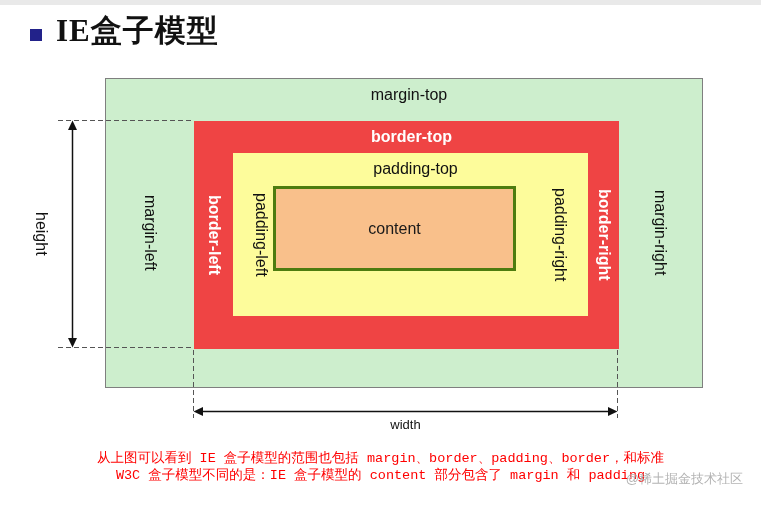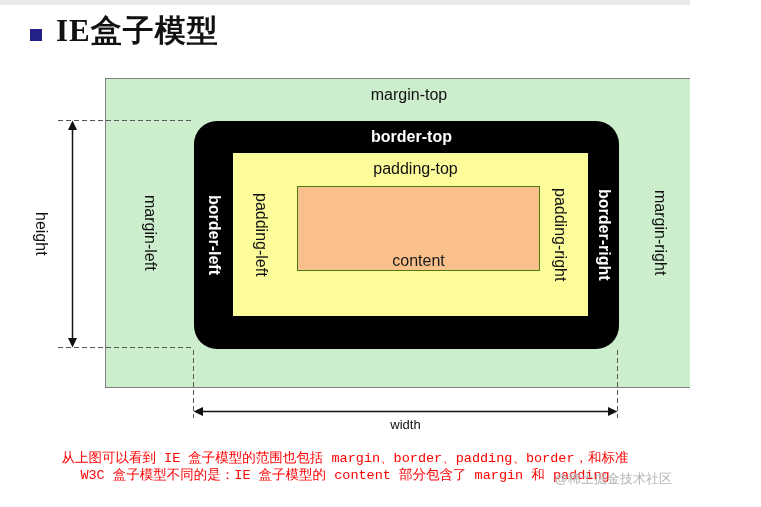--- a/index.html
+++ b/index.html
@@ -1,33 +1,33 @@
 <!DOCTYPE html>
 <html><head>
 <meta charset="utf-8">
 <style>
   * { margin:0; padding:0; box-sizing:border-box; }
   body { background:#fff; font-family:"Liberation Sans", sans-serif; }
-  .slide { position:relative; width:690px; height:507px; background:#ffffff; overflow:hidden; }
+  .slide { position:relative; width:761px; height:507px; background:#ffffff; overflow:hidden; }
   .top-strip { position:absolute; left:0; top:0; width:761px; height:5px; background:#e9e9e9; }
 
   .bullet { position:absolute; left:30px; top:29px; width:12px; height:12px; background:#22228a; }
   .title { position:absolute; left:56px; top:10px; font-family:"Liberation Serif", serif;
            font-size:31px; font-weight:bold; color:#111; letter-spacing:1px; }
 
   
   .margin-box { position:absolute; left:105px; top:78px; width:598px; height:310px;
                 background:#cdeecd; border:1px solid #7f7f7f; }
   .border-box { position:absolute; left:88px; top:42px; width:425px; height:228px;
-                background:#000000;border-radius:23px; }
+                background:#ef4444; }
   .padding-box { position:absolute; left:39px; top:32px; width:355px; height:163px;
                  background:#fdfc9b; }
-  .content-box { position:absolute; left:64px; top:33px; width:243px; height:85px;
-                 background:#f9c08b; border:1px solid #4d7c0f;
-                 display:flex; align-items:flex-end; justify-content:center;
+  .content-box { position:absolute; left:40px; top:33px; width:243px; height:85px;
+                 background:#f9c08b; border:3px solid #4d7c0f;
+                 display:flex; align-items:center; justify-content:center;
                  font-size:16px; color:#1a1a1a; }
 
   .hlabel { position:absolute; left:0; width:100%; text-align:center; font-size:16px; color:#111;padding-left:10px; }
   .hlabel.top { top:7px; }
   .hlabel.bottom { bottom:7px; }
 
   .vstrip { position:absolute; top:0; bottom:0; display:flex; align-items:center;
             justify-content:center; writing-mode:vertical-rl; font-size:16px; color:#111; }
   .m-left  { left:0;  width:88px; }
   .m-right { right:0; width:85px; }

